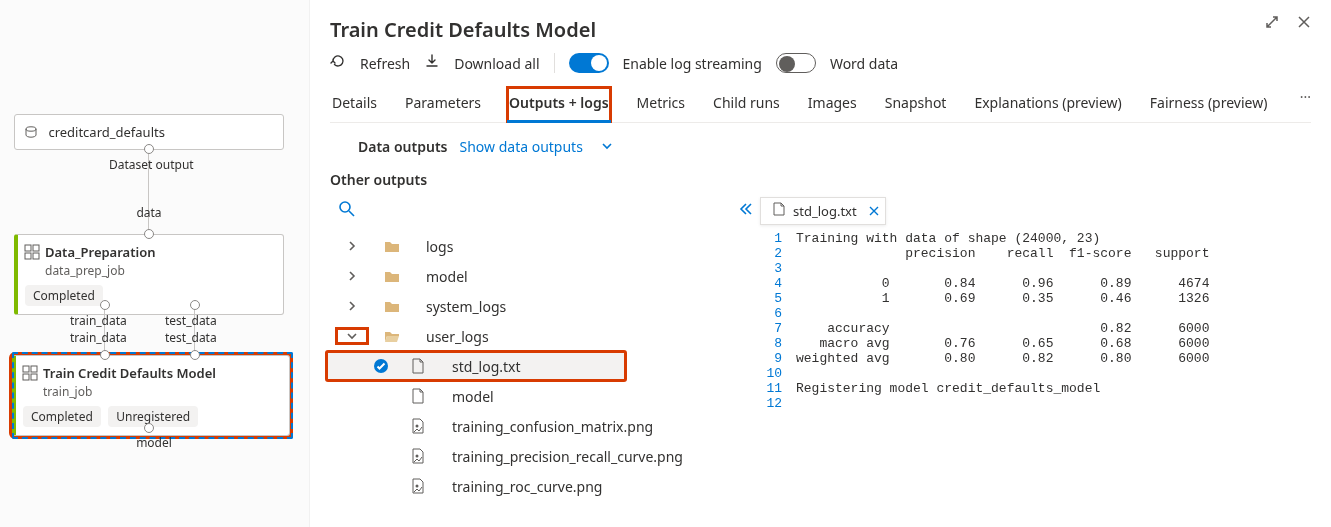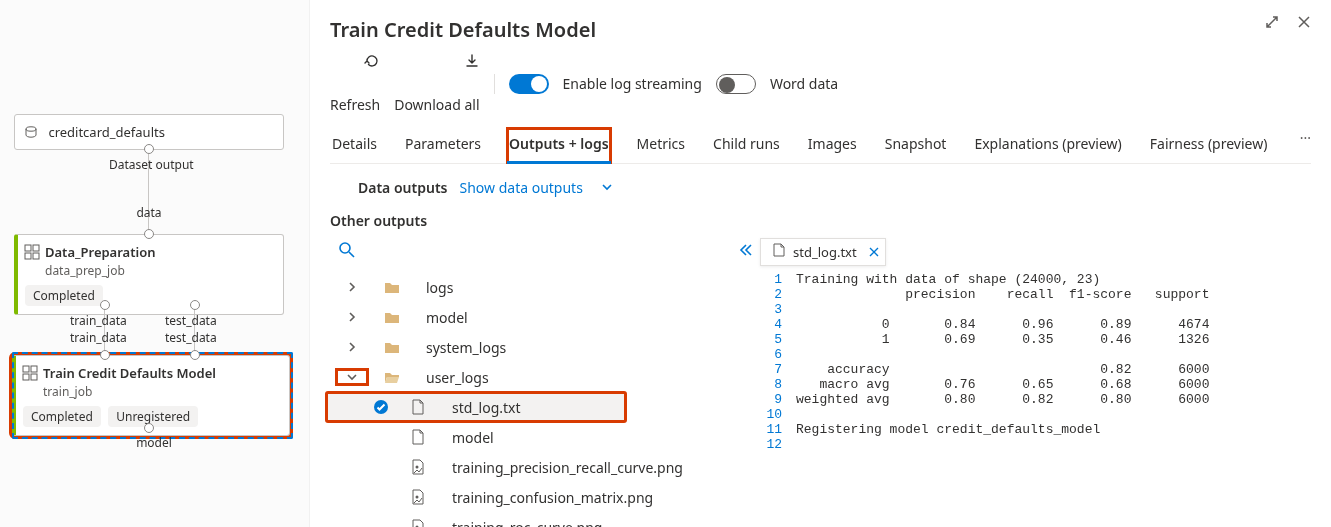--- a/index.html
+++ b/index.html
@@ -101,21 +101,21 @@
     margin: 0 0 10px 0;
     padding-top: 2px;
   }
   .toolbar {
     display: flex;
     align-items: center;
     gap: 14px;
     font-size: 14px;
     margin-bottom: 14px;
   }
-  .tb-item { display: inline-flex; align-items: flex-end; gap: 22px; flex-direction: column; }
+  .tb-item { display: inline-flex; align-items: center; gap: 14px; }
   .tb-sep { width: 1px; height: 20px; background: #e1dfdd; }
   .toggle {
     width: 40px; height: 20px; border-radius: 10px;
     position: relative;
   }
   .toggle .knob {
     position: absolute; top: 2px;
     width: 16px; height: 16px; border-radius: 50%;
     background: #fff;
   }
@@ -496,32 +496,32 @@
       </div>
       <div class="tree-row indent-2">
         <span class="chev" style="width:22px;"></span>
         <span class="icon file-icon">
             <svg width="14" height="16">
               <path d="M2 1h7l3 3v11H2z" fill="none" stroke="#605e5c"></path>
               <circle cx="6" cy="8" r="1.5" fill="#605e5c"></circle>
               <path d="M3 14l3-3 2 2 3-4" fill="none" stroke="#605e5c"></path>
             </svg>
           </span>
-        <span class="name">training_precision_recall_curve.png</span>
+        <span class="name">training_confusion_matrix.png</span>
       </div>
       <div class="tree-row indent-2">
         <span class="chev" style="width:22px;"></span>
         <span class="icon file-icon">
             <svg width="14" height="16">
               <path d="M2 1h7l3 3v11H2z" fill="none" stroke="#605e5c"></path>
               <circle cx="6" cy="8" r="1.5" fill="#605e5c"></circle>
               <path d="M3 14l3-3 2 2 3-4" fill="none" stroke="#605e5c"></path>
             </svg>
           </span>
-        <span class="name">training_confusion_matrix.png</span>
+        <span class="name">training_precision_recall_curve.png</span>
       </div>
       <div class="tree-row indent-2">
         <span class="chev" style="width:22px;"></span>
         <span class="icon file-icon">
             <svg width="14" height="16">
               <path d="M2 1h7l3 3v11H2z" fill="none" stroke="#605e5c"></path>
               <circle cx="6" cy="8" r="1.5" fill="#605e5c"></circle>
               <path d="M3 14l3-3 2 2 3-4" fill="none" stroke="#605e5c"></path>
             </svg>
           </span>

